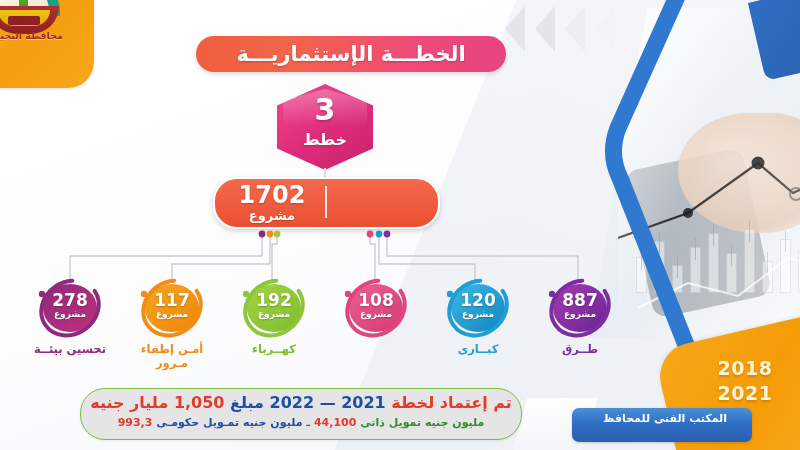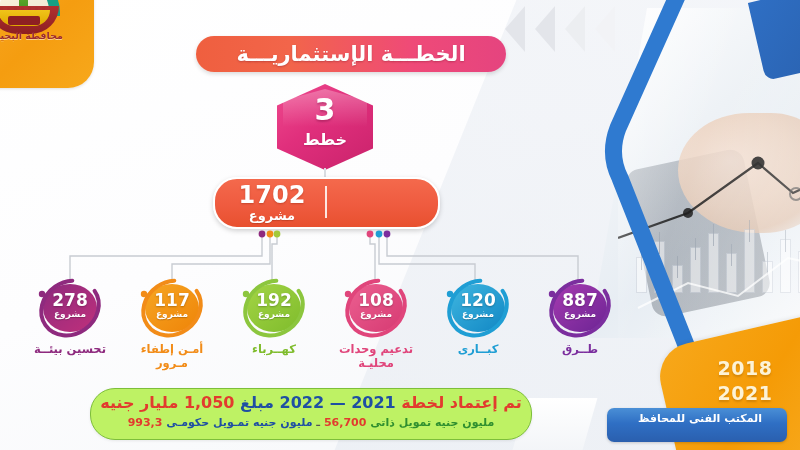--- a/index.html
+++ b/index.html
@@ -77,21 +77,21 @@
     border-radius:34px 0 0 0;transform:rotate(-13deg);box-shadow:0 -1px 4px rgba(0,0,0,.08);}
   .year-text{position:absolute;left:690px;top:356px;width:110px;text-align:center;
     color:#fdf3d6;font-size:19px;font-weight:bold;line-height:25px;letter-spacing:.5px;
     text-shadow:0 2px 2px rgba(150,90,0,.35);}
   .blue-corner{position:absolute;left:756px;top:-6px;width:70px;height:80px;
     background:linear-gradient(135deg,#2f6fc4,#2a62b0);transform:rotate(-13deg);border-radius:0 0 0 10px;}
 
   
   .office-tab{position:absolute;left:572px;top:408px;width:180px;height:34px;
     background:linear-gradient(180deg,#4a8fd6 0%,#2f6fc4 45%,#2a5fae 100%);
-    border-radius:7px;box-shadow:0 1px 3px rgba(0,0,0,.18);margin-left:35px;}
+    border-radius:7px;box-shadow:0 1px 3px rgba(0,0,0,.18);}
   .office-ar{position:absolute;left:0;top:4px;width:186px;text-align:center;color:#ffffff;
     font-size:11px;font-weight:bold;}
   .office-en{position:absolute;left:0;top:19px;width:186px;text-align:center;color:#cfe0f5;
     font-size:7.5px;font-weight:bold;letter-spacing:.3px;}
   .office-wedge{position:absolute;left:520px;top:398px;width:70px;height:52px;
     background:linear-gradient(180deg,#ffffff,#f3f5f8);transform:skewX(-16deg);}
 
   
   .title-pill{position:absolute;left:196px;top:20px;width:310px;height:36px;border-radius:18px;
     background:linear-gradient(90deg,#ef5f3f 0%,#f2654a 30%,#ef4a78 70%,#e5447f 100%);
@@ -141,22 +141,22 @@
   .ring svg{position:absolute;left:0;top:0;}
   .ring .fill{position:absolute;left:9px;top:7px;width:54px;height:48px;border-radius:50%;}
   .b-num{position:absolute;left:0;top:14px;width:72px;text-align:center;color:#ffffff;
     font-size:17px;font-weight:bold;line-height:18px;text-shadow:0 1px 2px rgba(0,0,0,.25);}
   .b-sub{position:absolute;left:0;top:32px;width:72px;text-align:center;color:#ffffff;
     font-size:9px;font-weight:bold;text-shadow:0 1px 1px rgba(0,0,0,.22);}
   .b-cap{position:absolute;left:-12px;top:66px;width:96px;text-align:center;
     font-size:11.5px;font-weight:bold;line-height:13.5px;}
 
   
-  .banner{position:absolute;left:90px;top:388px;width:440px;height:50px;border-radius:25px;
-    background:#bef264;border:1.8px solid #7dbf3a;box-shadow:0 1px 3px rgba(0,0,0,.08);text-decoration:underline;}
+  .banner{position:absolute;left:80px;top:388px;width:440px;height:50px;border-radius:25px;
+    background:#e5e5e5;border:1.8px solid #7dbf3a;box-shadow:0 1px 3px rgba(0,0,0,.08);text-decoration:underline;}
   .banner-l1{position:absolute;left:0;top:4px;width:440px;text-align:center;
     font-size:16px;font-weight:bold;line-height:20px;color:#e23b2e;}
   .banner-l1 .blue{color:#1f4fa3;}
   .banner-l1 .red{color:#e23b2e;}
   .banner-l2{position:absolute;left:0;top:27px;width:440px;text-align:center;
     font-size:11px;font-weight:bold;line-height:14px;}
   .banner-l2 .green{color:#2f8f2f;}
   .banner-l2 .blue{color:#1f4fa3;}
   .banner-l2 .red{color:#e23b2e;}
   .nowrap{white-space:nowrap;}
@@ -332,21 +332,20 @@
   <div class="badge" style="left:340px;">
     <div class="ring">
       <div class="fill" style="background:linear-gradient(140deg,#ec6091,#d63a72);"></div>
       <svg width="72" height="62" viewBox="0 0 72 62">
         <ellipse cx="36" cy="31" rx="30" ry="26" fill="none" stroke="#e0457b" stroke-width="4" stroke-linecap="round" stroke-dasharray="150 40" transform="rotate(-35 36 31)"></ellipse>
         <circle cx="8" cy="17" r="3.2" fill="#e0457b"></circle>
       </svg>
       <div class="b-num">108</div>
       <div class="b-sub">مشروع</div>
     </div>
-    <div class="b-cap" style="color:#e0457b;">تدعيم وحدات محليـة</div>
   </div>
 
   <div class="badge" style="left:442px;">
     <div class="ring">
       <div class="fill" style="background:linear-gradient(140deg,#3fb6e0,#1187c4);"></div>
       <svg width="72" height="62" viewBox="0 0 72 62">
         <ellipse cx="36" cy="31" rx="30" ry="26" fill="none" stroke="#1f9ed4" stroke-width="4" stroke-linecap="round" stroke-dasharray="150 40" transform="rotate(-35 36 31)"></ellipse>
         <circle cx="8" cy="17" r="3.2" fill="#1f9ed4"></circle>
       </svg>
       <div class="b-num">120</div>
@@ -371,20 +370,20 @@
   <div class="banner">
     <div class="banner-l1">
       <span class="nowrap red">تم إعتماد لخطة</span>
       <span class="nowrap blue">2021 — 2022</span>
       <span class="nowrap blue">مبلغ</span>
       <span class="nowrap red">1,050</span>
       <span class="nowrap red">مليار جنيه</span>
     </div>
     <div class="banner-l2">
       <span class="nowrap green">مليون جنيه تمويل ذاتى</span>
-      <span class="nowrap red">56,700</span>
+      <span class="nowrap red">44,100</span>
       <span class="nowrap" style="color:#555;">ـ</span>
       <span class="nowrap blue">مليون جنيه تمـويل حكومـى</span>
       <span class="nowrap red">993,3</span>
     </div>
   </div>
 
 </div>
 
 </body></html>

